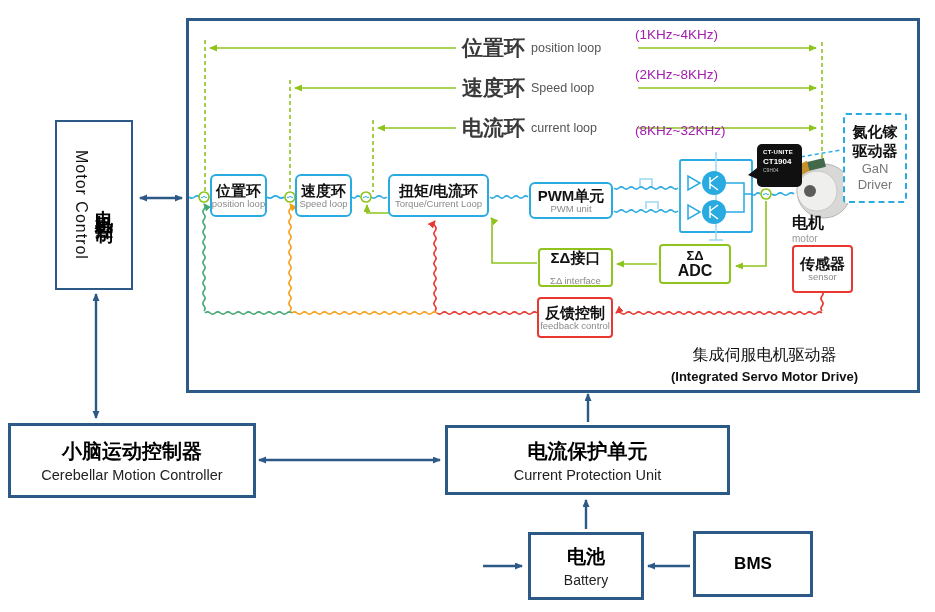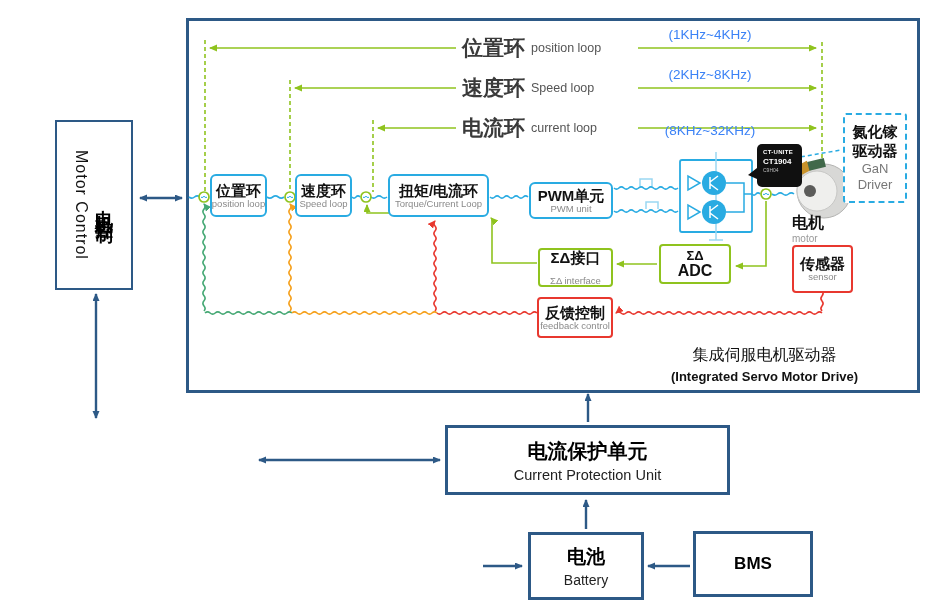--- a/index.html
+++ b/index.html
@@ -13,21 +13,21 @@
        align-items:center;justify-content:center;text-align:center;}
   .bluebox{border:2px solid #29abe2;border-radius:6px;}
   .greenbox{border:2px solid #8fc31e;border-radius:4px;}
   .redbox{border:2px solid #e8382f;border-radius:4px;}
   .navybox{border:3px solid #2d5986;}
   .cn-s{font-size:15px;font-weight:700;color:#111;line-height:1.15;white-space:nowrap;}
   .en-s{font-size:9.5px;color:#8a8a8a;line-height:1.1;white-space:nowrap;}
   .looplabel{display:flex;align-items:center;height:28px;z-index:3;}
   .looplabel .cn{font-size:21px;font-weight:700;color:#3a3a3a;white-space:nowrap;}
   .looplabel .en{font-size:12.5px;color:#555;margin-left:6px;white-space:nowrap;}
-  .freq{width:150px;text-align:center;font-size:13.5px;color:#3b82f6;z-index:3;white-space:nowrap;}
+  .freq{width:150px;text-align:left;font-size:13.5px;color:#a21caf;z-index:3;white-space:nowrap;}
   .mc{writing-mode:vertical-lr;display:flex;align-items:center;justify-content:center;}
   .mc .en{font-size:16px;color:#111;letter-spacing:1px;}
   .mc .cn{font-size:18px;font-weight:700;color:#000;letter-spacing:5px;margin-left:2px;}
   .bigcn{font-size:20px;font-weight:700;color:#000;white-space:nowrap;}
   .bigen{font-size:14.5px;color:#222;margin-top:2px;white-space:nowrap;}
   .caption{ text-align:center;z-index:3;}
   .caption .cn{font-size:16px;color:#111;font-weight:500;}
   .caption .en{font-size:13px;color:#111;font-weight:700;margin-top:3px;}
   .chip{background:#101010;border-radius:5px;color:#fff;padding:5px 4px 4px 6px;
         line-height:1.25;z-index:4;}
@@ -209,20 +209,24 @@
   <div class="abs caption" style="left:612px;top:345px;width:305px;">
     <div class="cn">集成伺服电机驱动器</div>
     <div class="en">(Integrated Servo Motor Drive)</div>
   </div>
 
   <div class="abs box navybox mc" style="left:55px;top:120px;width:78px;height:170px;border-width:2.5px;">
     <span class="en">Motor Control</span>
     <span class="cn">电机控制</span>
   </div>
 
+  <div class="abs box navybox" style="left:8px;top:423px;width:248px;height:75px;">
+    <div class="bigcn">小脑运动控制器</div>
+    <div class="bigen">Cerebellar Motion Controller</div>
+  </div>
   <div class="abs box navybox" style="left:445px;top:425px;width:285px;height:70px;">
     <div class="bigcn">电流保护单元</div>
     <div class="bigen">Current Protection Unit</div>
   </div>
   <div class="abs box navybox" style="left:528px;top:532px;width:116px;height:68px;">
     <div class="bigcn" style="font-size:19px;">电池</div>
     <div class="bigen" style="font-size:14px;">Battery</div>
   </div>
   <div class="abs box navybox" style="left:693px;top:531px;width:120px;height:66px;">
     <div class="bigcn" style="font-size:17px;">BMS</div>

